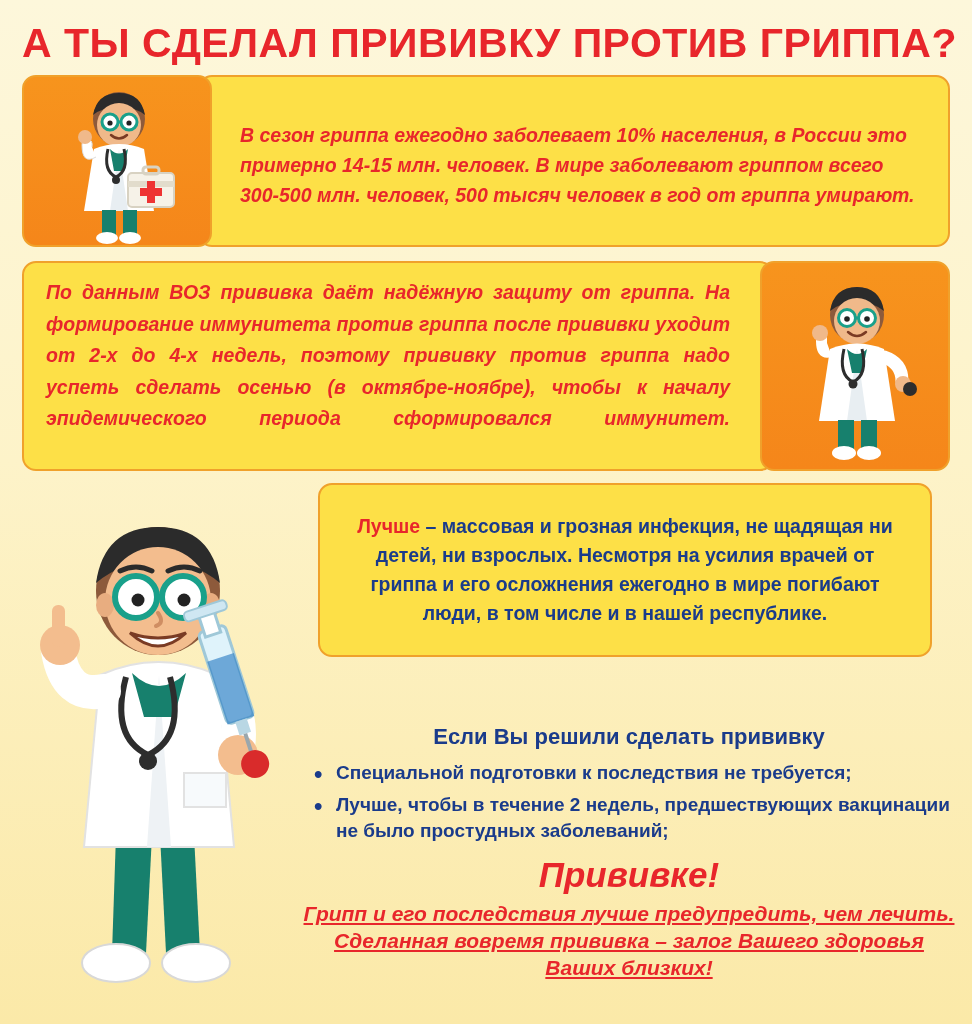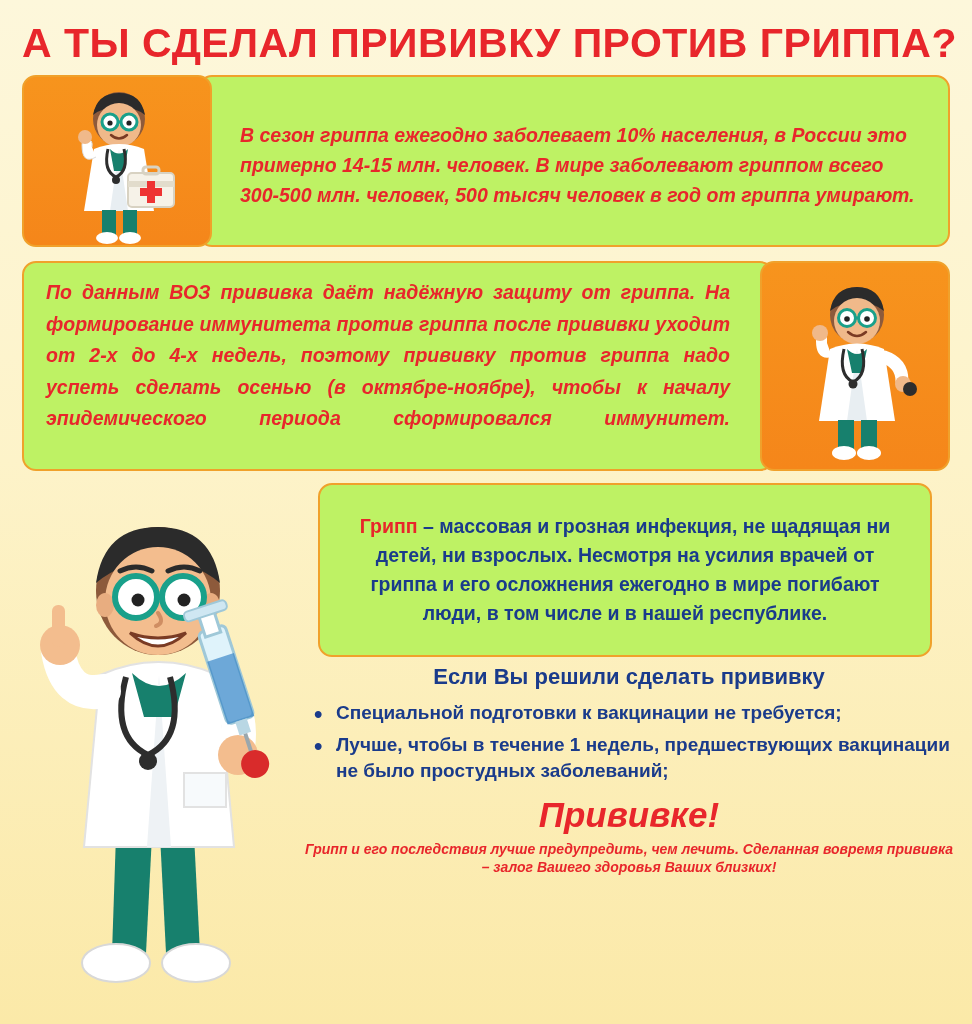--- a/index.html
+++ b/index.html
@@ -27,21 +27,21 @@
     font-weight:bold;
     color:#e8262b;
     letter-spacing:0.5px;
     line-height:1.05;
     white-space:nowrap;
     font-family:"Liberation Sans", sans-serif;
   }
 
   
   .card{
-    background:#bef264;
+    background:#fde047;
     border:2px solid #f0a12b;
     border-radius:14px;
     box-sizing:border-box;
   }
 
   
   .block1{
     position:relative;
     height:172px;
     margin:0 6px 14px 6px;
@@ -117,21 +117,21 @@
     color:#1a3b8b;
     font-weight:bold;
     font-size:19.5px;
     line-height:1.5;
   }
   .blue-text .hl{color:#e8262b;}
 
   
   .lower{
     position:absolute;
-    left:300px;right:14px;top:664px;
+    left:300px;right:14px;top:724px;
   }
   .subhead{
     color:#1a3b8b;
     font-weight:bold;
     font-size:22px;
     text-align:center;
     margin-bottom:10px;
   }
   ul.bullets{
     list-style:none;
@@ -156,23 +156,24 @@
     font-weight:bold;
     font-style:italic;
     font-size:35px;
     text-align:center;
     margin:12px 0 6px 0;
   }
   .final{
     color:#e8262b;
     font-weight:bold;
     font-style:italic;
-    font-size:14px;
+    font-size:21px;
     line-height:1.28;
     text-align:center;
+    text-decoration:underline;
   }
   .big-doc{
     position:absolute;
     left:8px;top:505px;
     width:300px;height:500px;
   }
 </style>
 </head>
 <body>
 
@@ -254,29 +255,29 @@
         <rect x="76" y="157" width="16" height="30" fill="#17806d"></rect>
         <rect x="99" y="157" width="16" height="30" fill="#17806d"></rect>
         <ellipse cx="82" cy="190" rx="12" ry="7" fill="#ffffff"></ellipse>
         <ellipse cx="107" cy="190" rx="12" ry="7" fill="#ffffff"></ellipse>
       </svg>
     </div>
   </div>
 
   <div class="block3">
     <div class="card text-card">
-      <div class="blue-text"><span class="hl">Грипп</span><span> – массовая и грозная инфекция, не щадящая ни детей, ни взрослых. Несмотря на усилия врачей от гриппа и его осложнения ежегодно в мире погибают люди, в том числе и в нашей республике.</span></div>
+      <div class="blue-text"><span class="hl">Лучше</span><span> – массовая и грозная инфекция, не щадящая ни детей, ни взрослых. Несмотря на усилия врачей от гриппа и его осложнения ежегодно в мире погибают люди, в том числе и в нашей республике.</span></div>
     </div>
   </div>
 
   <div class="lower">
     <div class="subhead">Если Вы решили сделать прививку</div>
     <ul class="bullets">
-      <li>Специальной подготовки к вакцинации не требуется;</li>
-      <li>Лучше, чтобы в течение 1 недель, предшествующих вакцинации не было простудных заболеваний;</li>
+      <li>Специальной подготовки к последствия не требуется;</li>
+      <li>Лучше, чтобы в течение 2 недель, предшествующих вакцинации не было простудных заболеваний;</li>
     </ul>
     <div class="attention">Прививке!</div>
     <div class="final">Грипп и его последствия лучше предупредить, чем лечить. Сделанная вовремя прививка – залог Вашего здоровья Ваших близких!</div>
   </div>
 
   <div class="big-doc">
     <svg viewBox="0 0 300 500" width="300" height="500">
 
       <path d="M108 330 l-4 118 h34 l6-118z" fill="#17806d"></path>
       <path d="M152 330 l6 118 h34 l-6-118z" fill="#17806d"></path>

